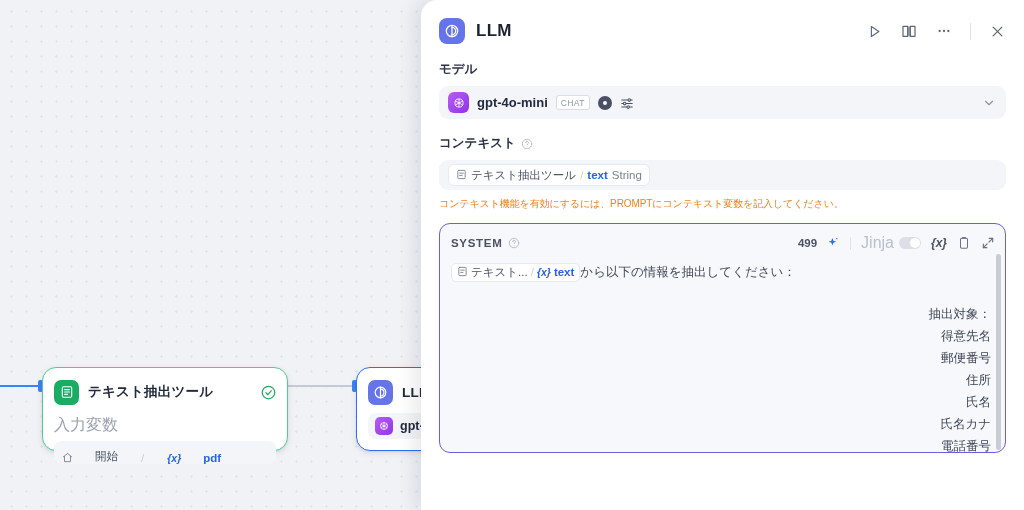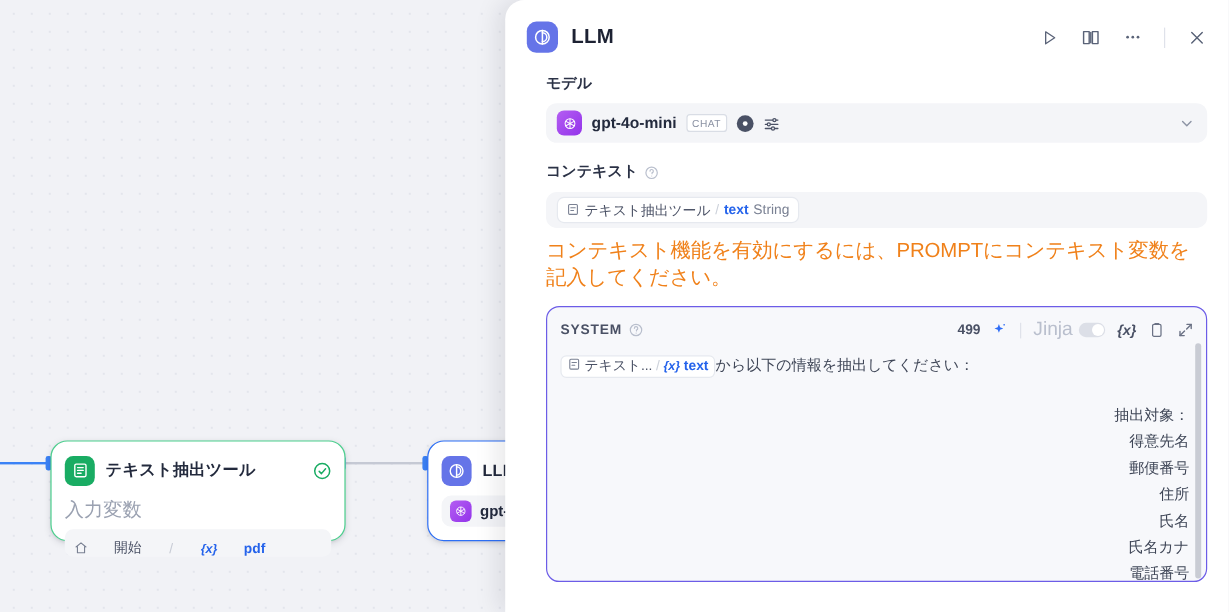--- a/index.html
+++ b/index.html
@@ -186,21 +186,20 @@
 
   .panel-desc {
     padding: 13px 18px 14px 18px;
     font-size: 12.5px;
     color: #aab0bf;
     border-bottom: 1px solid #eef0f4;
   }
 
   .panel-body {
     padding: 13px 18px 0 18px;
-    margin-left: 16px;
   }
 
   .field-label {
     font-size: 12.5px;
     font-weight: bold;
     color: #2b3246;
     display: flex;
     align-items: center;
     gap: 5px;
     margin-bottom: 8px;
@@ -266,21 +265,21 @@
     padding: 0 7px;
     font-size: 11.5px;
     color: #4a5165;
     white-space: nowrap;
   }
   .ctx-pill .slash { color: #ccd1da; }
   .ctx-type2 { color: #7a8193; }
 
   .warn {
     margin-top: 7px;
-    font-size: 17px;
+    font-size: 10px;
     color: #f0811a;
     letter-spacing: -.1px;
   }
 
   
   .prompt-box {
     margin-top: 12px;
     border: 1.6px solid #6c5ce7;
     border-radius: 11px;
     background: #f7f8fb;

